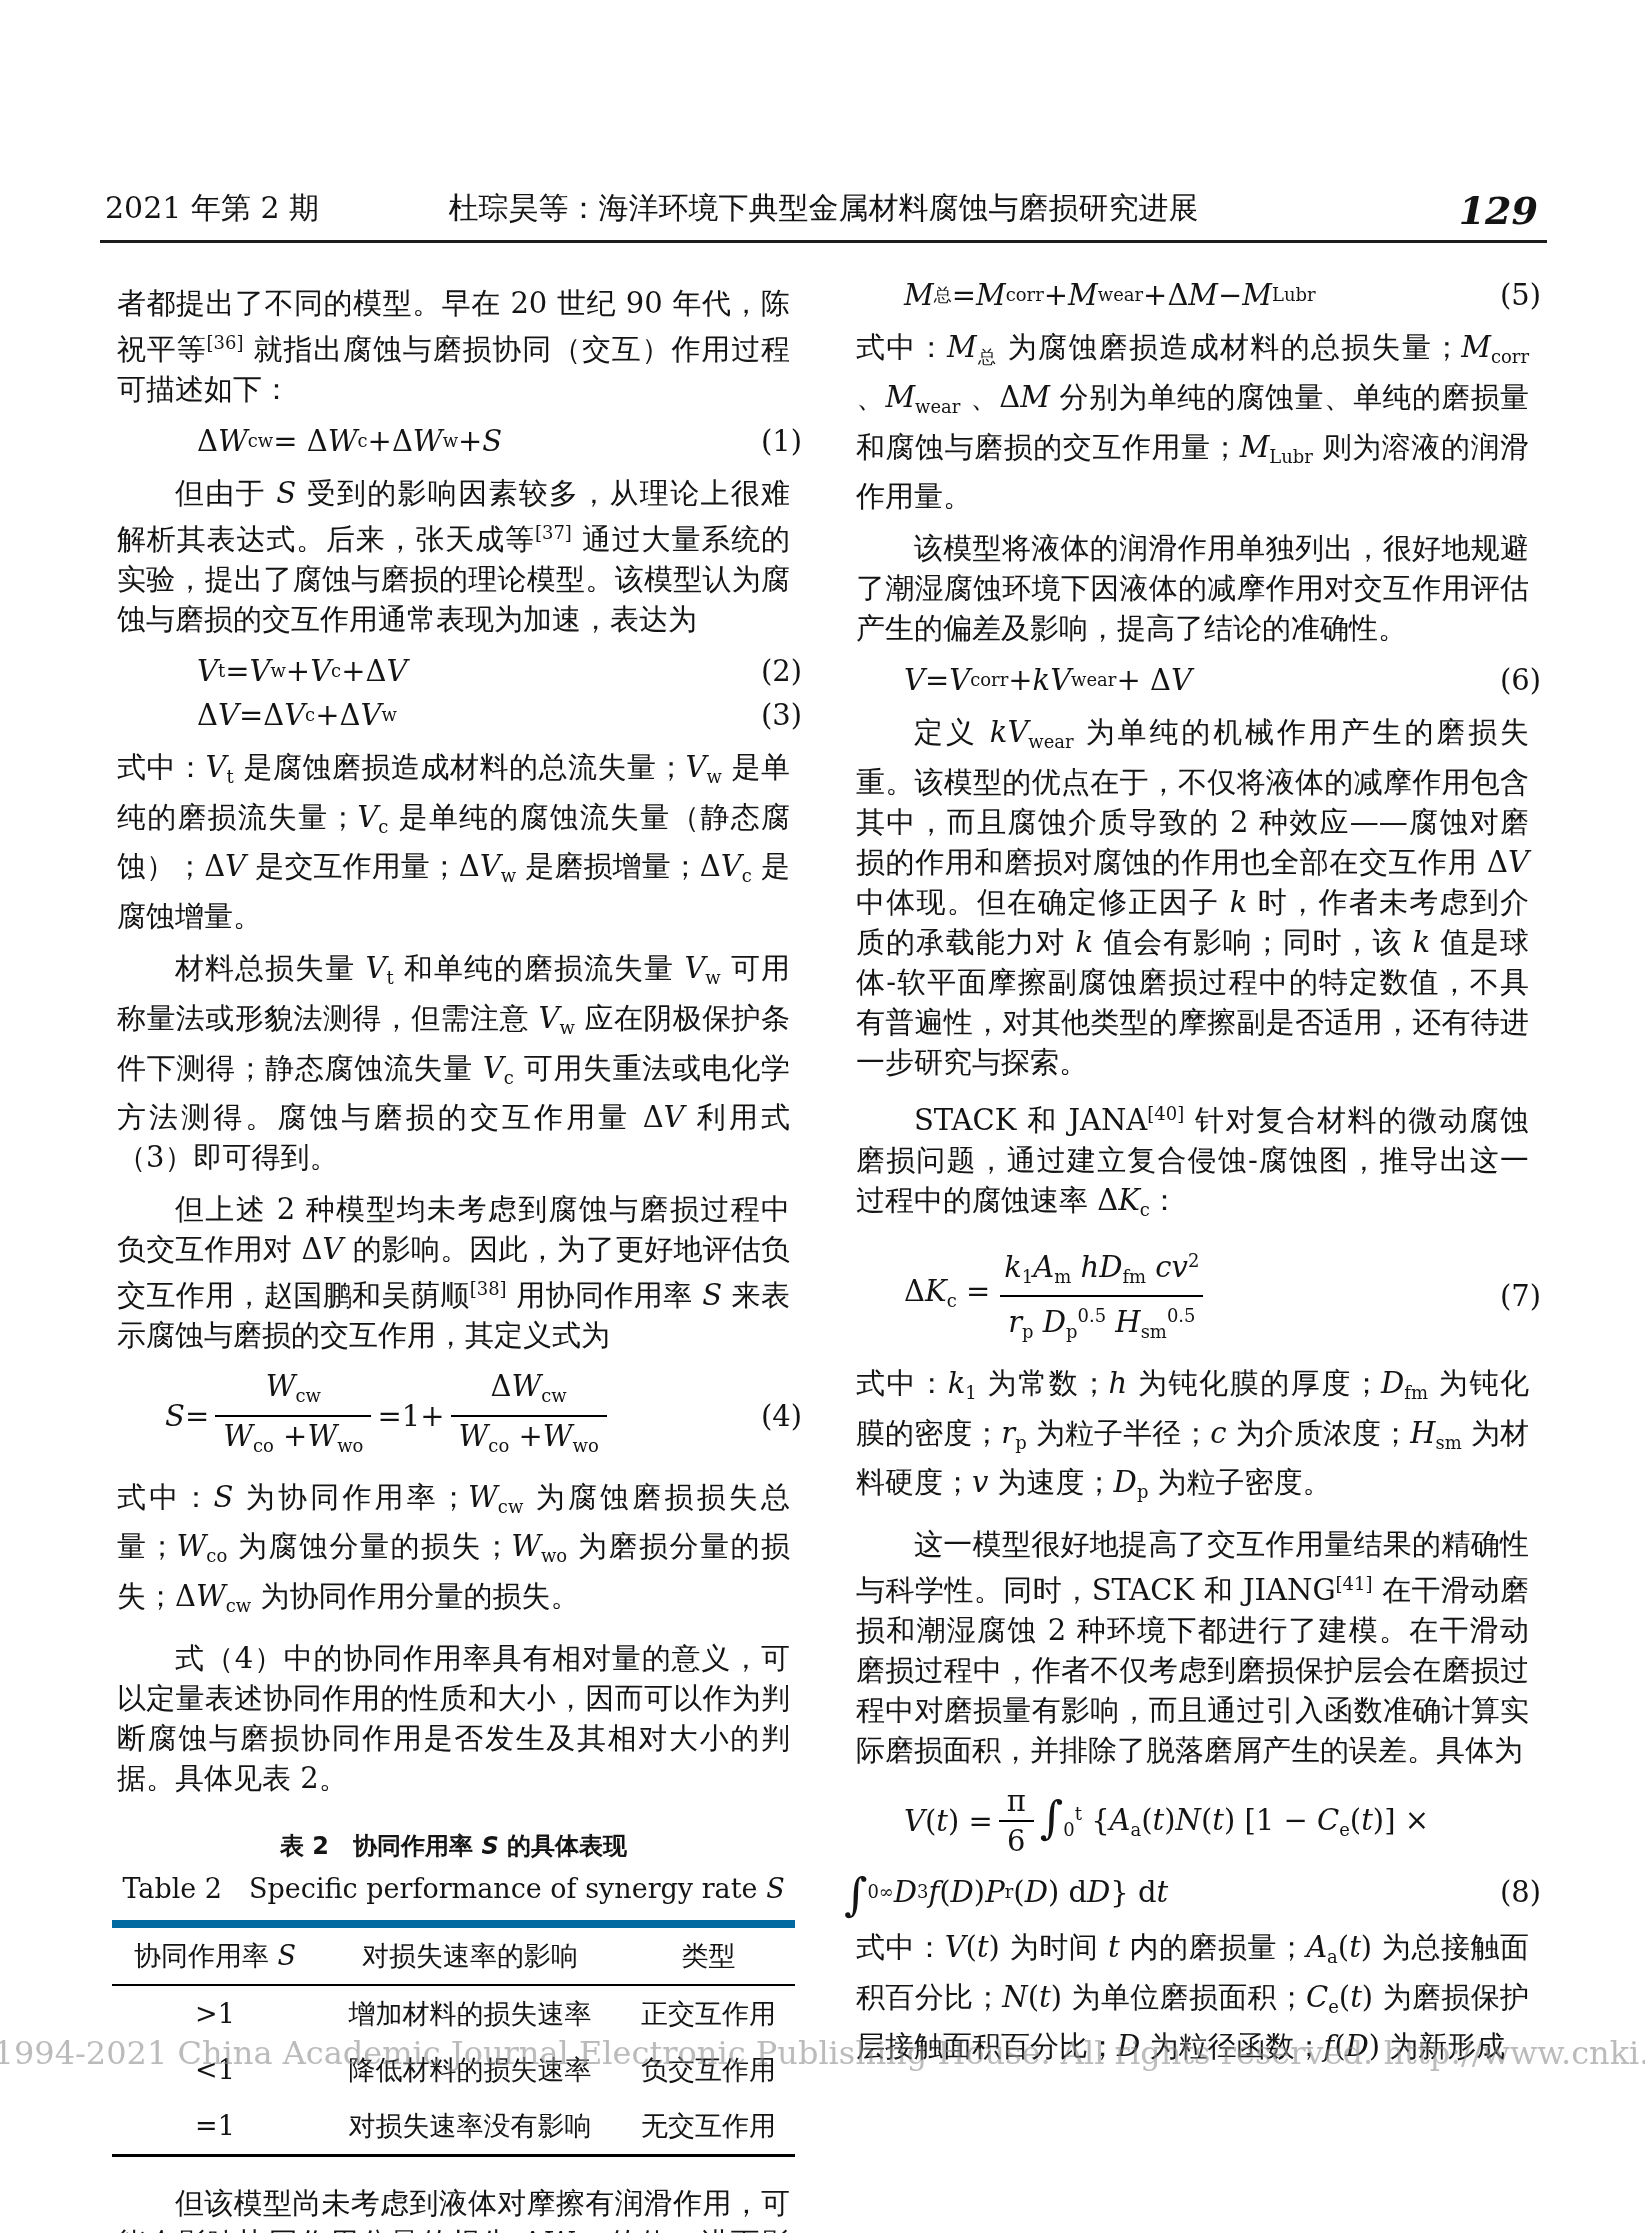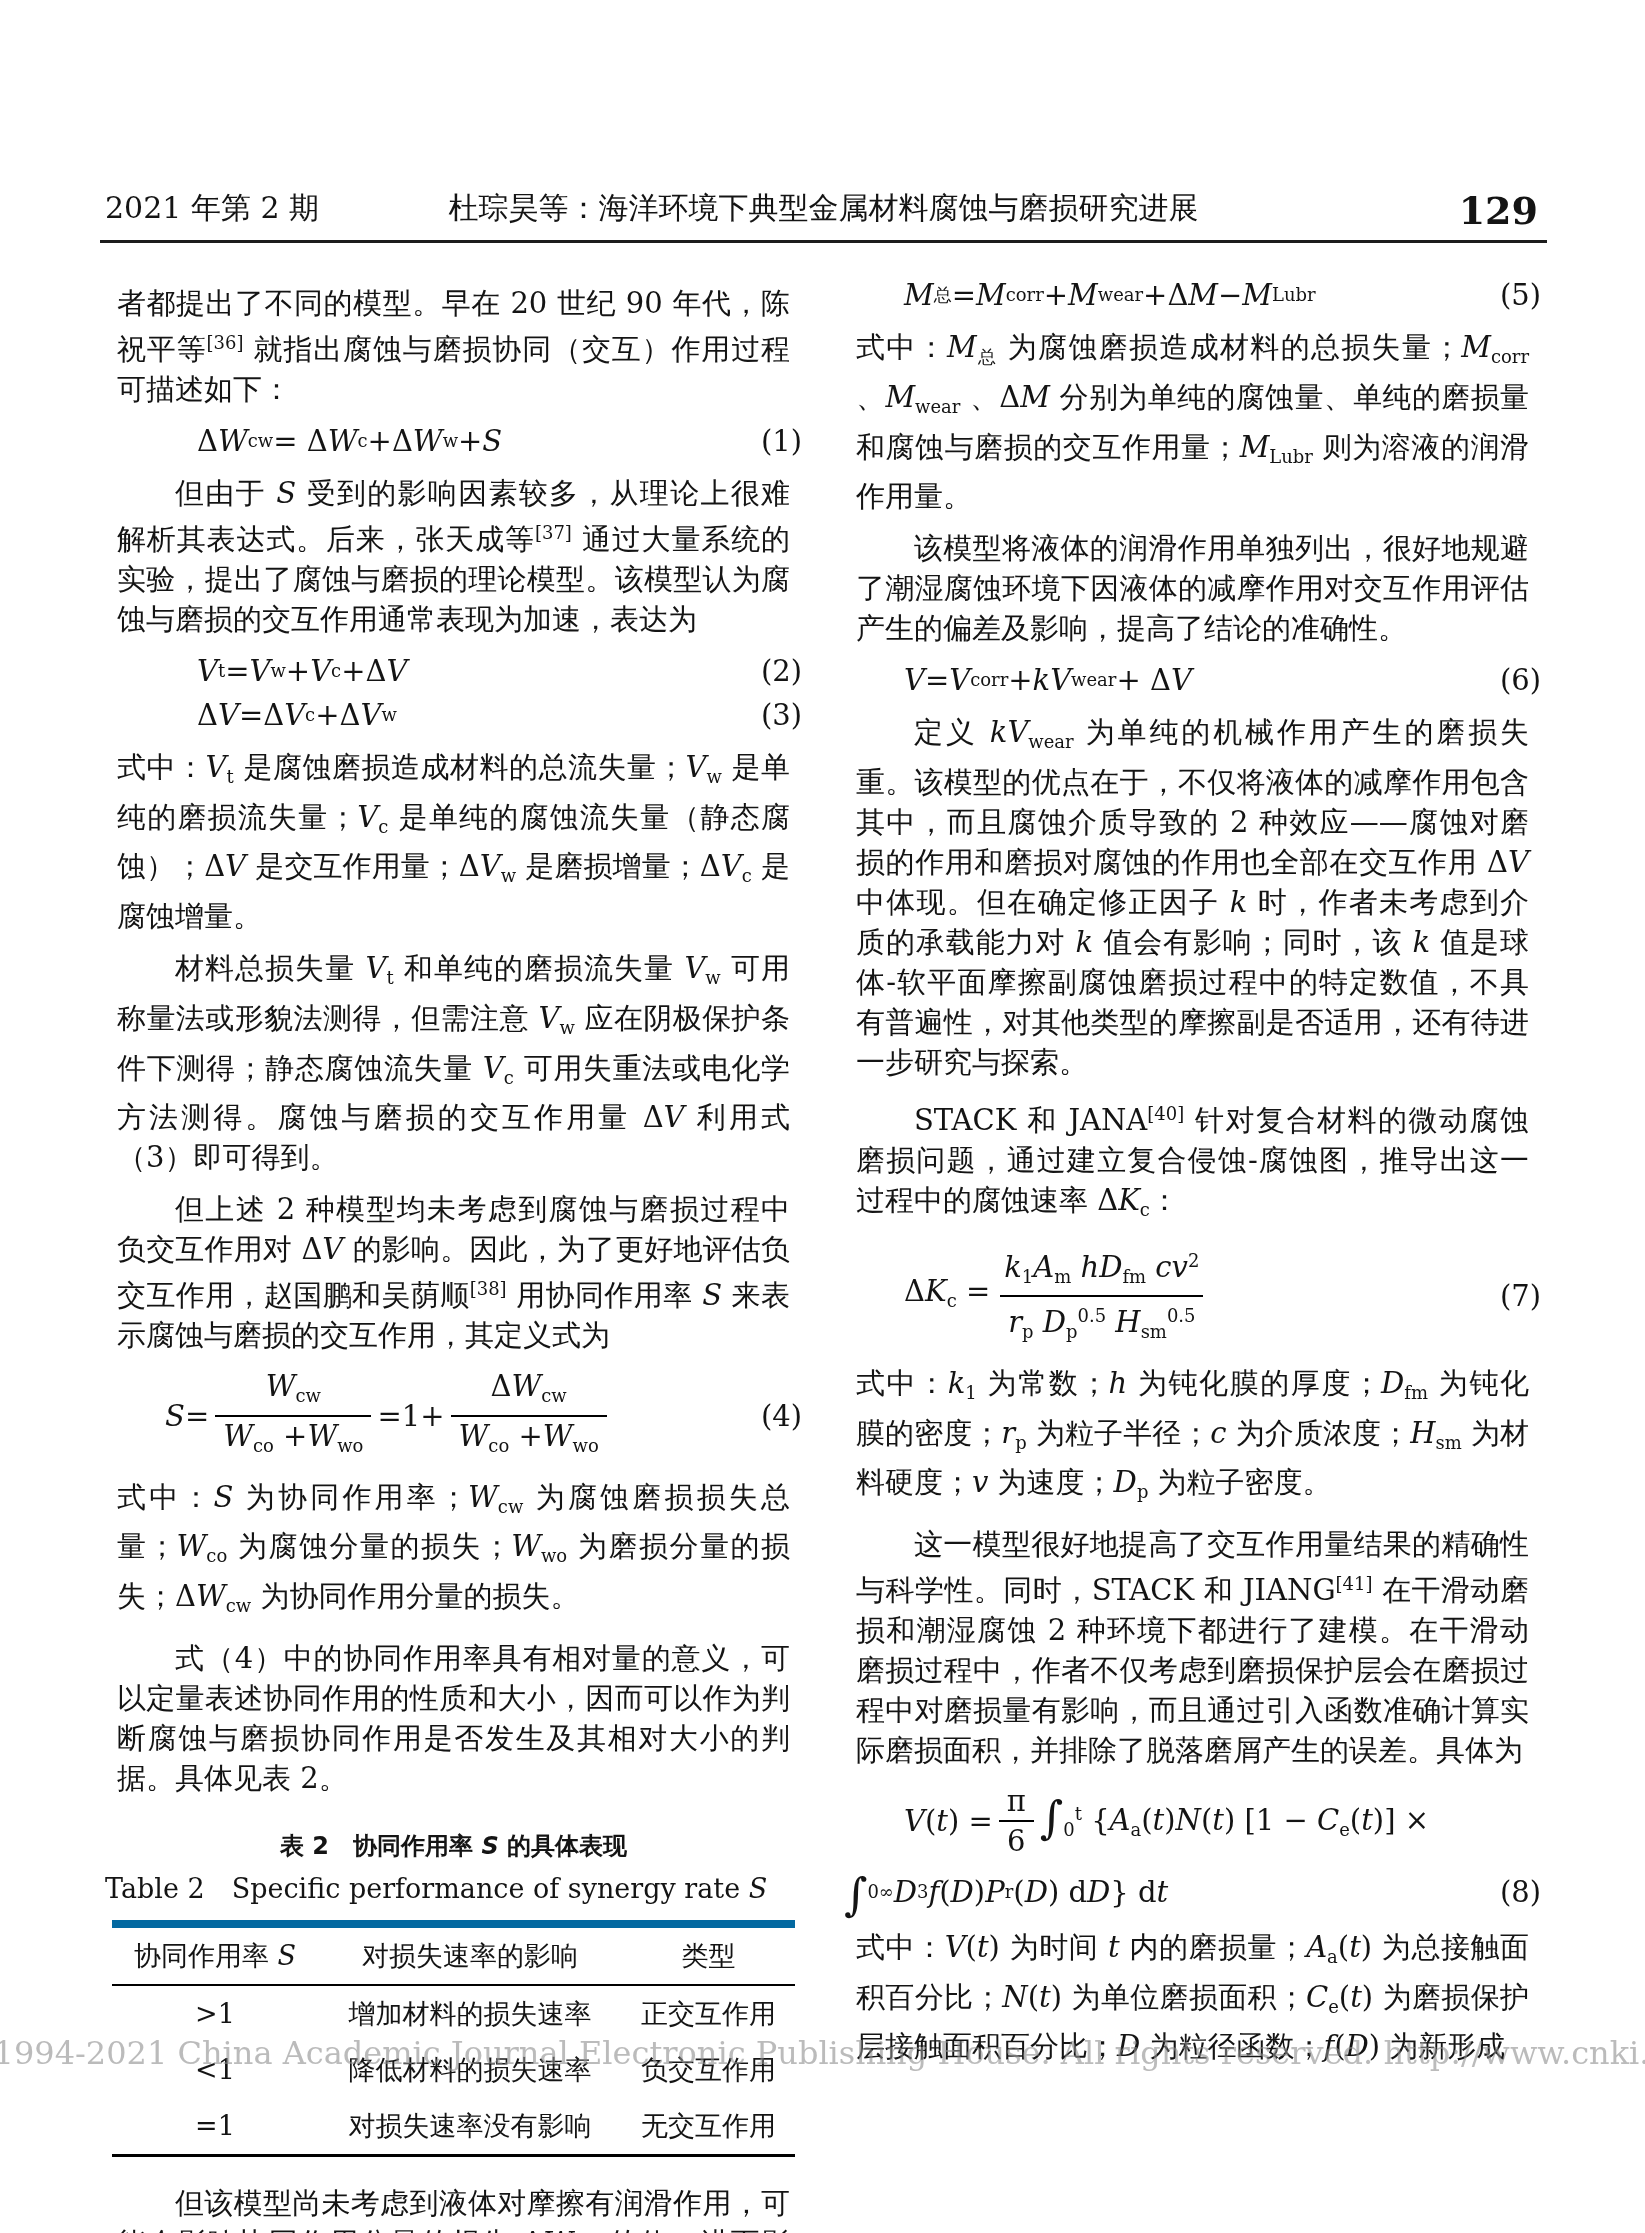--- a/index.html
+++ b/index.html
@@ -9,21 +9,21 @@
     margin:0 auto;
     background:#ffffff;
     color:#141414;
     font-family:"DejaVu Serif","Liberation Serif",serif;
     overflow:hidden;
   }
   
   .hdr{position:absolute;top:181px;left:105px;width:1437px;height:52px;font-size:30px;}
   .hdr .issue{position:absolute;left:0;bottom:4px;}
   .hdr .rtitle{position:absolute;left:50%;transform:translateX(-50%);bottom:4px;white-space:nowrap;}
-  .hdr .pno{position:absolute;right:4px;bottom:0;font-weight:bold;font-size:38px;font-family:"DejaVu Serif",serif;}
+  .hdr .pno{position:absolute;right:4px;bottom:0;font-weight:bold;font-size:38px;font-family:"DejaVu Serif",serif;font-style:italic;}
   .rule{position:absolute;top:240px;left:100px;width:1447px;height:3px;background:#1c1c1c;}
   
   .col{position:absolute;top:271px;width:697px;font-size:29px;line-height:40px;text-align:justify;}
   .colL{left:105px;}
   .colR{left:844px;}
   .col p{margin:12px;}
   .ind{text-indent:58px;}
   
   .it{font-style:italic;}
   .sb{font-size:0.62em;vertical-align:-0.32em;}
@@ -35,21 +35,21 @@
   .eq.shift .eqb{padding-left:60px;}
   .eq.noshift .eqb{padding-left:0;}
   .eq .eqn{margin-left:auto;padding-left:10px;}
   .fr{display:inline-flex;flex-direction:column;align-items:center;margin:0 6px;line-height:36px;}
   .fr .fd{border-top:2px solid #000;}
   .fr .fn,.fr .fd{padding:1px 8px;white-space:nowrap;}
   .eq-tall{margin:10px 0;}
   
   .tblwrap{margin-top:28px;}
   .cap-zh{font-family:"DejaVu Sans","Liberation Sans",sans-serif;font-weight:bold;font-size:24px;text-align:center;line-height:40px;}
-  .cap-en{font-size:27px;text-align:left;line-height:38px;margin:4px 0 12px;}
+  .cap-en{font-size:27px;text-align:center;line-height:38px;margin:4px 0 12px;}
   table.tbl{width:98%;margin:0 auto;border-collapse:collapse;font-size:27px;
     border-top:8px solid #0369a1;border-bottom:3px solid #000;}
   table.tbl th{font-weight:normal;border-bottom:2px solid #000;padding:8px 4px;text-align:center;}
   table.tbl td{padding:8px 4px;text-align:center;}
   .after-tbl{margin-top:26px !important;}
   
   .wm{
     position:absolute;top:2034px;left:50%;transform:translateX(-50%);
     white-space:nowrap;font-size:32px;color:#8f8f8f;opacity:0.6;z-index:5;
     font-family:"DejaVu Serif","Liberation Serif",serif;

